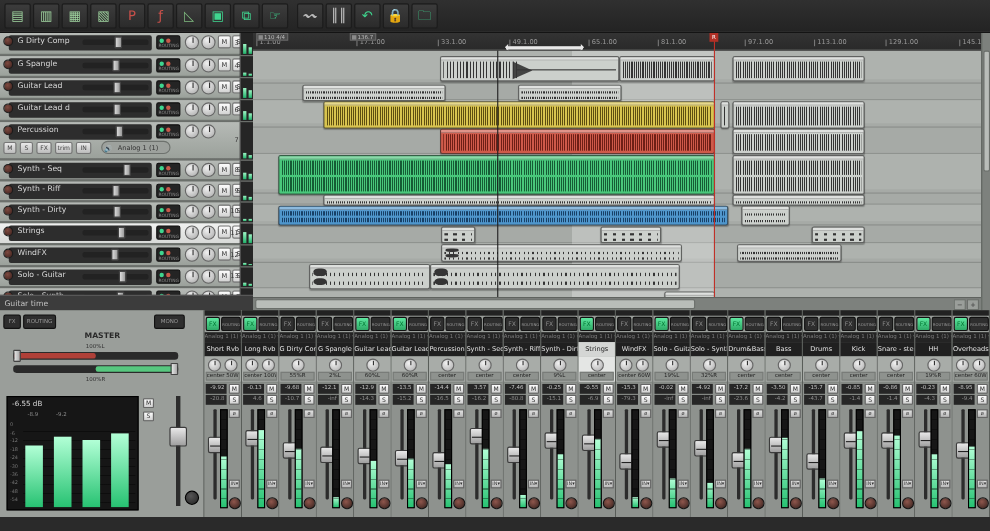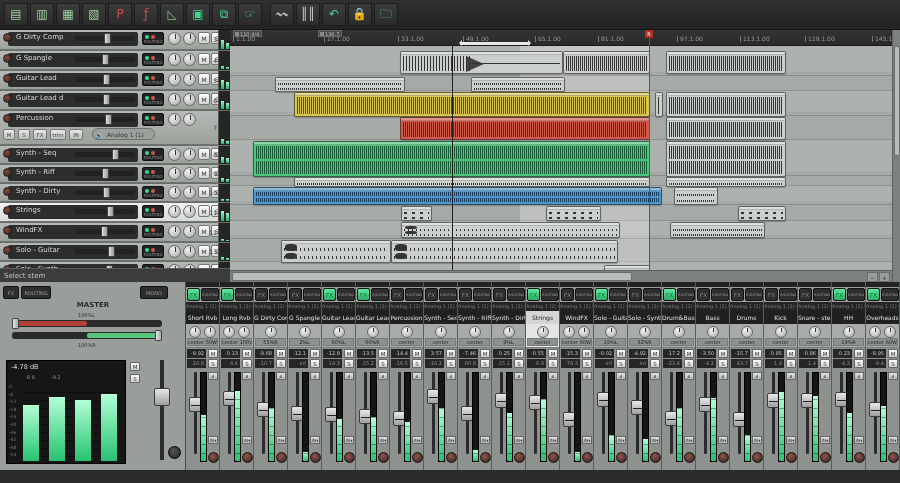--- a/index.html
+++ b/index.html
@@ -384,21 +384,21 @@
         <div class="msbtn" style="left: 211px; top: 2px;">S</div>
         <div class="tnum" style="top: 4.5px;">14</div>
         <div class="tmeter" style="height: 17px;">
           <div class="tmbar" style="left: 2px; height: 2px;"></div>
           <div class="tmbar" style="left: 7px; height: 1px;"></div>
         </div>
       </div>
     </div>
 
   <div id="statusbar">
-    <span>Select stem</span>
+    <span>Guitar time</span>
   </div>
 
   <div id="arrange">
     <div id="lanes">
         <div class="lane" style="top: 16px; height: 30px;"></div>
         <div class="lane alt" style="top: 42px; height: 19px;"></div>
         <div class="lane" style="top: 57px; height: 29px;"></div>
         <div class="lane alt" style="top: 82px; height: 28px;"></div>
         <div class="lane" style="top: 106px; height: 40px;"></div>
         <div class="lane alt" style="top: 142px; height: 14px;"></div>
@@ -571,21 +571,21 @@
       <div class="hslider" style="top:38px">
         <div class="hfill" style="left:1px;width:74px;background:#b04038"></div>
         <div class="hthumbm" style="left:0"></div>
       </div>
       <div class="hslider" style="top:50px">
         <div class="hfill" style="left:75px;width:74px;background:#57c77f"></div>
         <div class="hthumbm" style="right:0"></div>
       </div>
       <div class="hlab" style="left:78px;top:60px">100%R</div>
       <div id="mmeter">
-        <div id="mval">-4.78 dB</div>
+        <div id="mval">-6.55 dB</div>
         <div class="mpk" style="left:18px">-8.9</div>
         <div class="mpk" style="left:44px">-9.2</div>
         <div id="mscalecol"></div>
         <div id="mbars"></div>
         <div class="mbarticks"></div>
       <div class="mscale" style="top: 24px;">0</div>
           <div class="mscale" style="top: 31.6px;">-6</div>
           <div class="mscale" style="top: 39.2px;">-12</div>
           <div class="mscale" style="top: 46.8px;">-18</div>
           <div class="mscale" style="top: 54.4px;">-24</div>

